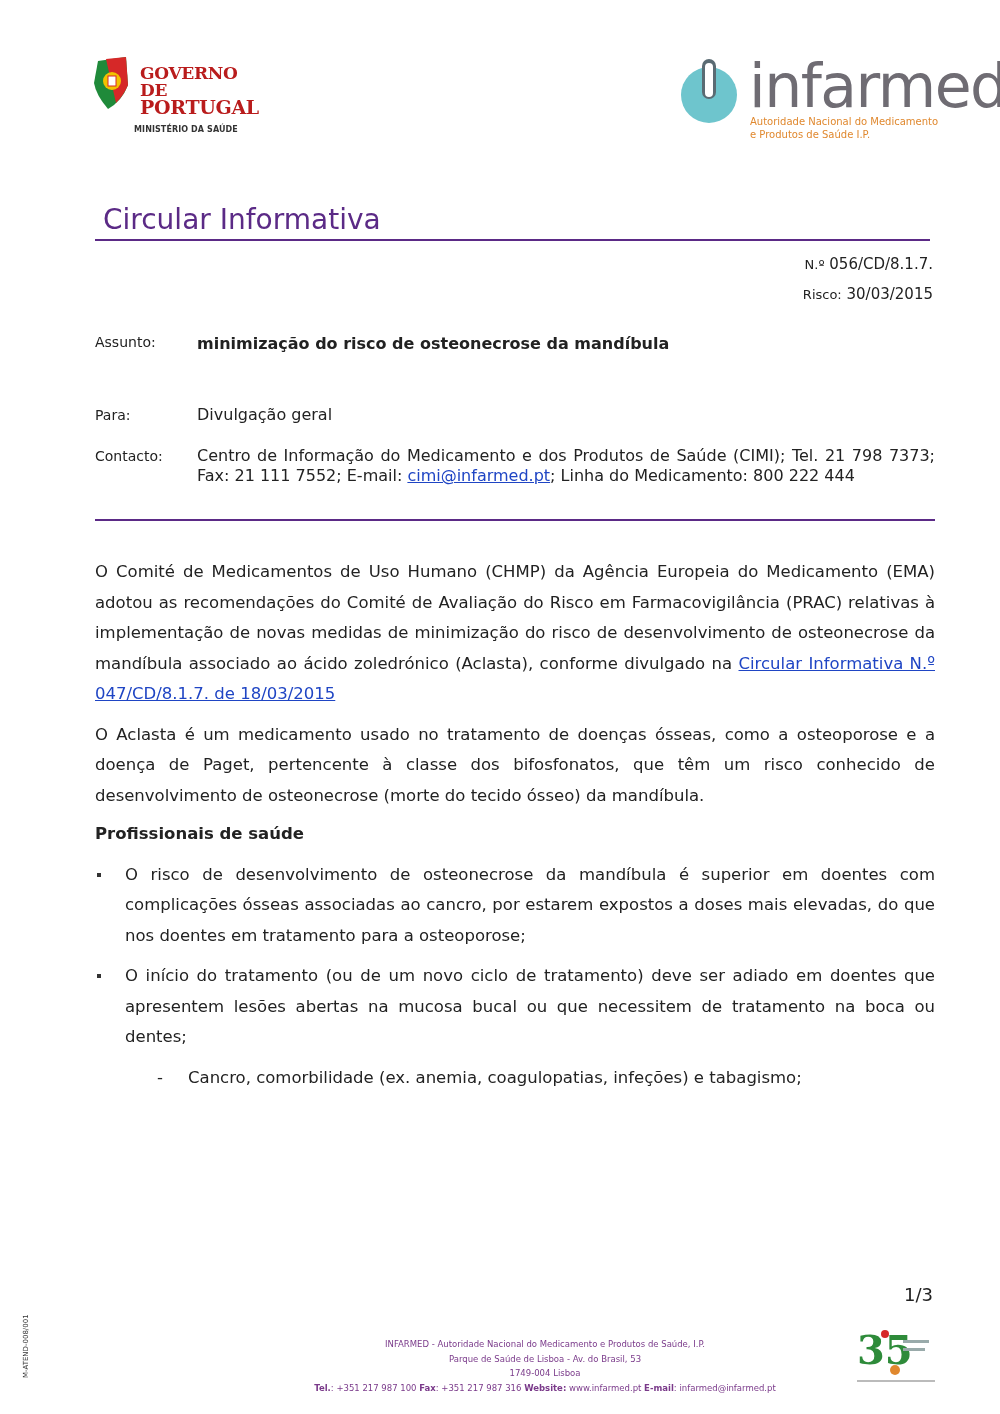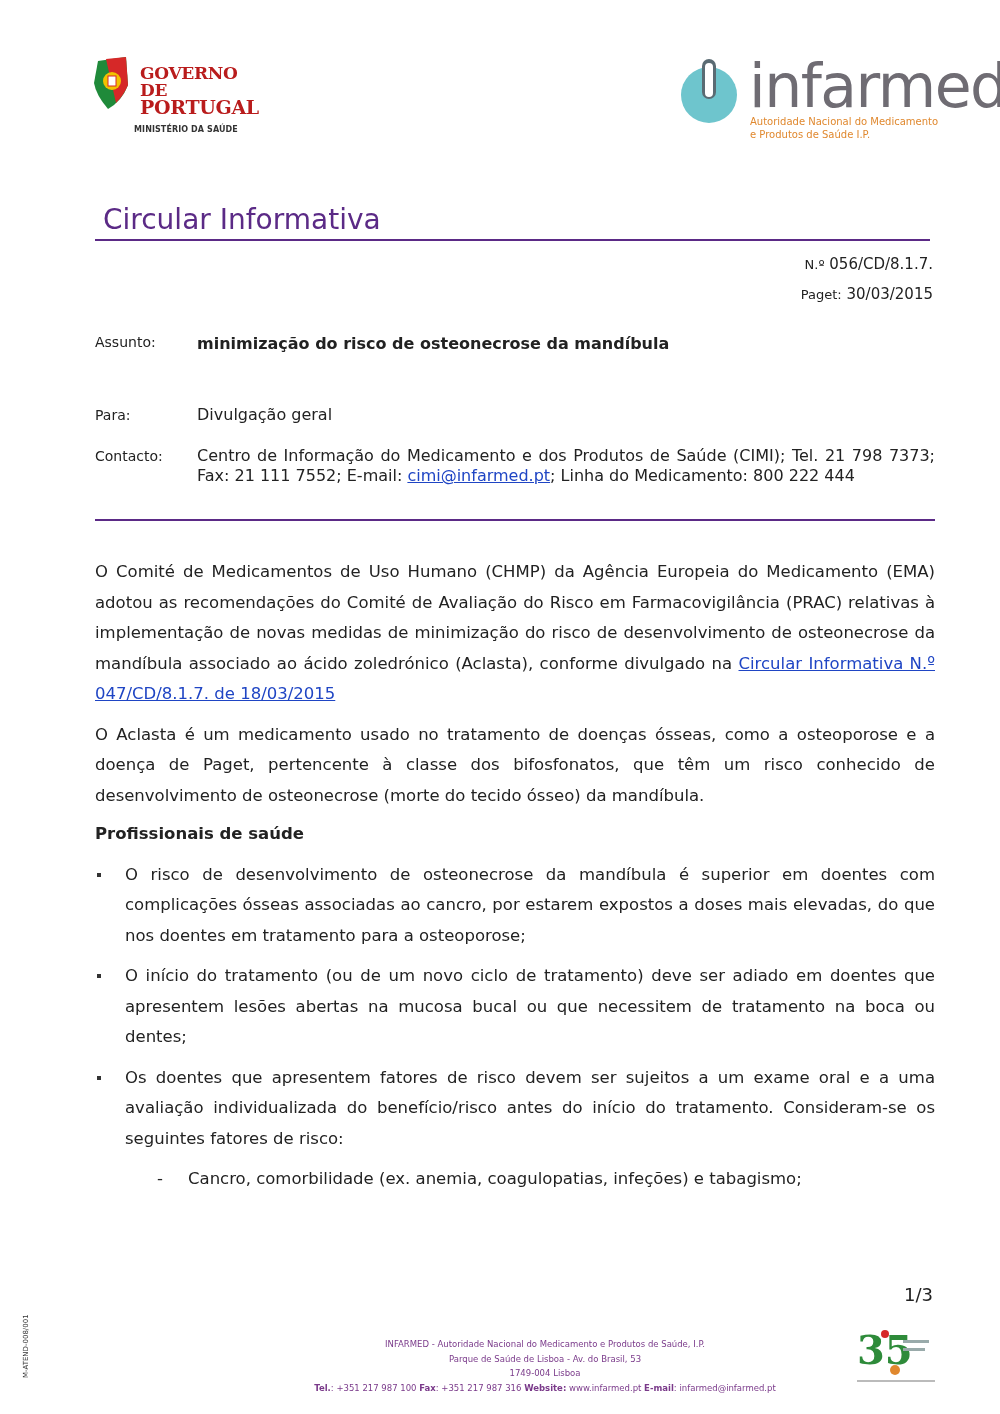--- a/index.html
+++ b/index.html
@@ -87,21 +87,21 @@
 </div>
 
 <div class="abs title">Circular Informativa</div>
 <div class="abs title-rule"></div>
 
 <div class="abs meta meta1">
   <span class="lbl">N.º</span>
   <span>056/CD/8.1.7.</span>
 </div>
 <div class="abs meta meta2">
-  <span class="lbl">Paget:</span>
+  <span class="lbl">Risco:</span>
   <span>30/03/2015</span>
 </div>
 
 <div class="row" style="top:332px; height:60px;">
   <span class="k">Assunto:</span>
   <div class="v subject" style="top:-3px;">
     <span>minimização do risco de osteonecrose da mandíbula</span>
   </div>
 </div>
 
@@ -125,24 +125,20 @@
   <p class="p heading" style="margin-top:8px;">Profissionais de saúde</p>
 
   <div class="bullet-item" style="margin-top:10px;">
     <span class="sq"></span>
     <span>O risco de desenvolvimento de osteonecrose da mandíbula é superior em doentes com complicações ósseas associadas ao cancro, por estarem expostos a doses mais elevadas, do que nos doentes em tratamento para a osteoporose;</span>
   </div>
   <div class="bullet-item" style="margin-top:10px;">
     <span class="sq"></span>
     <span>O início do tratamento (ou de um novo ciclo de tratamento) deve ser adiado em doentes que apresentem lesões abertas na mucosa bucal ou que necessitem de tratamento na boca ou dentes;</span>
   </div>
-  <div class="bullet-item" style="margin-top:10px;">
-    <span class="sq"></span>
-    <span>Os doentes que apresentem fatores de risco devem ser sujeitos a um exame oral e a uma avaliação individualizada do benefício/risco antes do início do tratamento. Consideram-se os seguintes fatores de risco:</span>
-  </div>
   <div class="dash-item" style="margin-top:10px;">
     <span class="dash">-</span>
     <span>Cancro, comorbilidade (ex. anemia, coagulopatias, infeções) e tabagismo;</span>
   </div>
 </div>
 
 <div class="abs page-num">1/3</div>
 
 <div class="abs side-code">M-ATEND-008/001</div>
 

